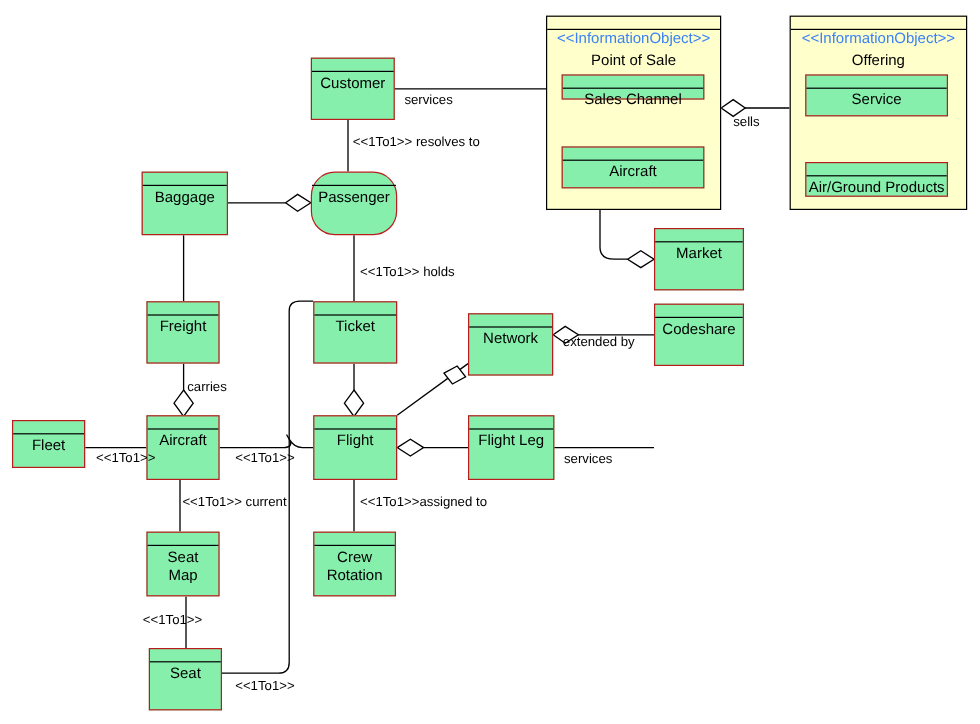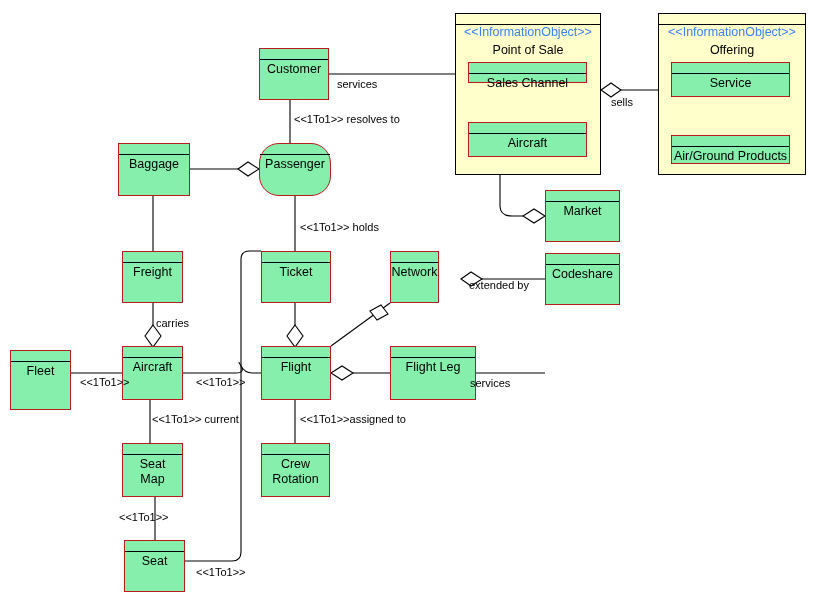--- a/index.html
+++ b/index.html
@@ -127,45 +127,45 @@
     <span class="ttl">Baggage</span>
   </div>
   <div class="node" style="left:122px;top:251px;width:61px;height:52px;">
     <div class="hdr"></div>
     <span class="ttl">Freight</span>
   </div>
   <div class="node" style="left:261px;top:251px;width:70px;height:52px;">
     <div class="hdr"></div>
     <span class="ttl">Ticket</span>
   </div>
-  <div class="node" style="left:390px;top:251px;width:49px;height:52px;">
+  <div class="node" style="left:390px;top:261px;width:71px;height:52px;">
     <div class="hdr"></div>
     <span class="ttl">Network</span>
   </div>
   <div class="node" style="left:545px;top:253px;width:75px;height:52px;">
     <div class="hdr"></div>
     <span class="ttl">Codeshare</span>
   </div>
   <div class="node" style="left:545px;top:190px;width:75px;height:52px;">
     <div class="hdr"></div>
     <span class="ttl">Market</span>
   </div>
-  <div class="node" style="left:10px;top:350px;width:61px;height:60px;">
+  <div class="node" style="left:10px;top:350px;width:61px;height:40px;">
     <div class="hdr"></div>
     <span class="ttl">Fleet</span>
   </div>
   <div class="node" style="left:122px;top:346px;width:61px;height:54px;">
     <div class="hdr"></div>
     <span class="ttl">Aircraft</span>
   </div>
   <div class="node" style="left:261px;top:346px;width:70px;height:54px;">
     <div class="hdr"></div>
     <span class="ttl">Flight</span>
   </div>
-  <div class="node" style="left:390px;top:346px;width:86px;height:54px;">
+  <div class="node" style="left:390px;top:346px;width:72px;height:54px;">
     <div class="hdr"></div>
     <span class="ttl">Flight Leg</span>
   </div>
   <div class="node" style="left:122px;top:443px;width:61px;height:54px;">
     <div class="hdr"></div>
     <span class="ttl">Seat
 Map</span>
   </div>
   <div class="node" style="left:261px;top:443px;width:69px;height:54px;">
     <div class="hdr"></div>

